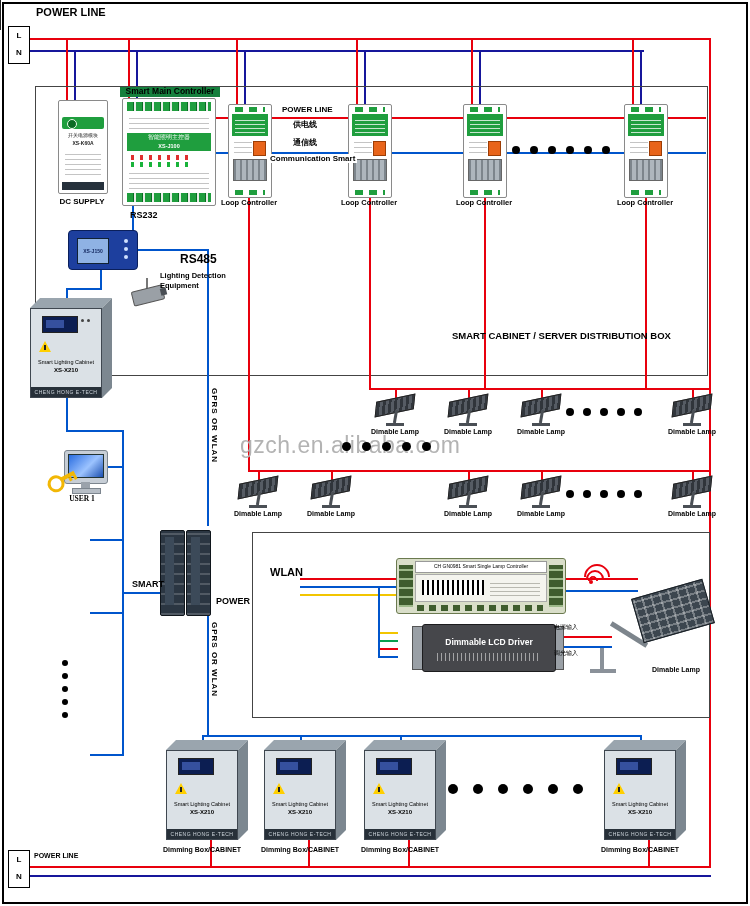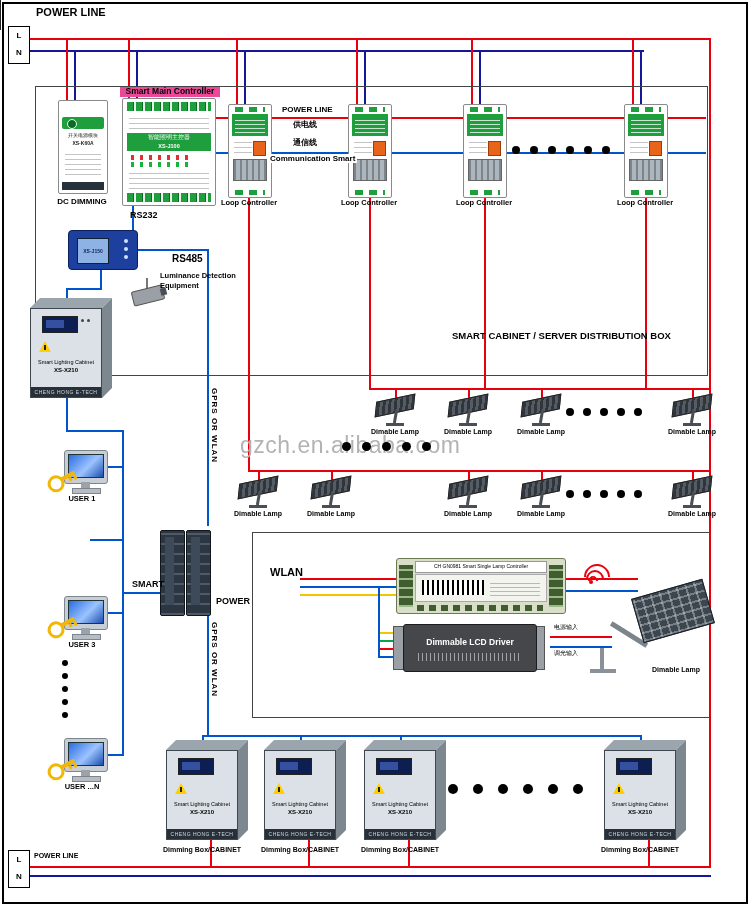--- a/index.html
+++ b/index.html
@@ -76,21 +76,21 @@
   .tower{position:absolute;top:4px;width:23px;height:84px;background:#2b3642;border:1px solid #10161c;border-radius:2px;background-image:repeating-linear-gradient(0deg,rgba(255,255,255,.18) 0 2px,transparent 2px 10px);}
   .tower-in{position:absolute;left:4px;top:6px;width:9px;height:68px;background:#3c4a59;}
   
   .pcb{position:absolute;left:396px;top:558px;width:168px;height:54px;background:#d9dec9;border:1px solid #6b7a4f;border-radius:3px;z-index:3;}
   .pcb-term{position:absolute;top:6px;width:14px;height:42px;background:#3f5d2e;background-image:repeating-linear-gradient(0deg,#9db98a 0 2px,transparent 2px 9px);}
   .pcb-title{position:absolute;left:18px;top:2px;width:130px;height:10px;background:#fff;border:1px solid #999;font-size:5px;text-align:center;line-height:9px;white-space:nowrap;overflow:hidden;}
   .pcb-label{position:absolute;left:18px;top:15px;width:130px;height:26px;background:#f4f4ee;border:1px solid #aaa;}
   .barcode{position:absolute;left:6px;top:5px;width:62px;height:15px;background:repeating-linear-gradient(90deg,#000 0 2px,#fff 2px 5px);}
   .pcb-micro{position:absolute;left:74px;top:5px;width:50px;height:16px;background:repeating-linear-gradient(0deg,#b9b9b0 0 1px,transparent 1px 4px);}
   .pcb-nubs{position:absolute;left:20px;bottom:2px;width:126px;height:6px;background:repeating-linear-gradient(90deg,#3f5d2e 0 7px,transparent 7px 12px);}
-  .driver{position:absolute;left:393px;top:624px;width:152px;height:46px;z-index:3;}
+  .driver{position:absolute;left:412px;top:624px;width:152px;height:46px;z-index:3;}
   .drv-cap{position:absolute;top:2px;width:10px;height:42px;background:#9aa0a6;border:1px solid #555;}
   .drv-body{position:absolute;left:10px;top:0;width:132px;height:46px;background:#46474b;border:1px solid #1c1c1e;border-radius:3px;color:#fff;}
   .drv-title{position:absolute;left:0;top:12px;width:100%;text-align:center;font-size:8.5px;font-weight:bold;}
   .drv-micro{position:absolute;left:14px;top:28px;width:104px;height:8px;background:repeating-linear-gradient(90deg,rgba(255,255,255,.5) 0 1px,transparent 1px 4px);}
   .wifi{position:absolute;left:586px;top:554px;width:32px;height:32px;z-index:3;}
   .wifi i{position:absolute;border:2px solid #e8000d;border-radius:50%;border-left-color:transparent;border-bottom-color:transparent;transform:rotate(-45deg);}
   .wifi .w1{left:2px;top:22px;width:6px;height:6px;}
   .wifi .w2{left:0;top:16px;width:14px;height:14px;}
   .wifi .w3{left:-2px;top:10px;width:22px;height:22px;}
   .wifi .wdot{position:absolute;left:3px;top:26px;width:4px;height:4px;border-radius:50%;background:#e8000d;}
@@ -149,23 +149,23 @@
 
   <div class="module" style="left:58px;top:100px;width:48px;height:92px;">
     <div class="dc-band">
         <div class="dc-logo"></div>
       </div>
     <div class="mtext" style="top:32px;">开关电源模块</div>
     <div class="mtext" style="top:40px;font-weight:bold;">XS-K60A</div>
     <div class="microrows" style="left:6px;top:52px;right:6px;height:22px;"></div>
     <div class="dc-bot"></div>
   </div>
-  <div class="lbl" style="left:54px;top:197px;width:56px;text-align:center;font-size:8px;">DC DIMMING</div>
-
-  <div class="lbl" style="left:120px;top:87px;width:100px;text-align:center;font-size:8.5px;background:#ec4899;">Smart Main Controller</div>
+  <div class="lbl" style="left:54px;top:197px;width:56px;text-align:center;font-size:8px;">DC SUPPLY</div>
+
+  <div class="lbl" style="left:120px;top:87px;width:100px;text-align:center;font-size:8.5px;background:#15803d;">Smart Main Controller</div>
   <div class="module" style="left:122px;top:98px;width:92px;height:106px;">
     <div class="mc-top"></div>
     <div class="microrows" style="left:6px;top:16px;right:6px;height:14px;"></div>
     <div class="mc-stripe">
       <div class="t1">智能照明主控器</div>
       <div class="t2">XS-J100</div>
     </div>
     <div class="mc-leds"></div>
     <div class="mc-leds2"></div>
     <div class="microrows" style="left:6px;top:72px;right:6px;height:18px;"></div>
@@ -231,26 +231,26 @@
   </div>
 
   <div class="vl blue" style="left:132px;top:204px;height:26px;"></div>
   <div class="remote" style="left:68px;top:230px;width:68px;height:38px;">
     <div class="remote-scr">XS-J150</div>
     <div class="remote-btn" style="right:9px;top:8px;"></div>
     <div class="remote-btn" style="right:9px;top:16px;"></div>
     <div class="remote-btn" style="right:9px;top:24px;"></div>
   </div>
   <div class="hl blue" style="left:136px;top:249px;width:71px;"></div>
-  <div class="lbl" style="left:172px;top:253px;font-size:10px;">RS485</div>
+  <div class="lbl" style="left:180px;top:253px;font-size:12px;">RS485</div>
   <div class="vl blue" style="left:207px;top:249px;height:277px;"></div>
   <div class="vl blue" style="left:100px;top:268px;height:20px;"></div>
   <div class="hl blue" style="left:66px;top:288px;width:36px;"></div>
   <div class="vl blue" style="left:66px;top:288px;height:20px;"></div>
-  <div class="lbl" style="left:160px;top:272px;font-size:7.5px;">Luminance Detection</div>
+  <div class="lbl" style="left:160px;top:272px;font-size:7.5px;">Lighting Detection</div>
   <div class="lbl" style="left:160px;top:282px;font-size:7.5px;">Equipment</div>
   <div class="cam-arm" style="left:146px;top:278px;"></div>
   <div class="cam-body" style="left:132px;top:288px;">
       <div class="cam-lens"></div>
     </div>
 
   <div class="cab" style="left:30px;top:298px;">
     <div class="cab-top"></div>
     <div class="cab-side"></div>
     <div class="cab-front">
@@ -365,68 +365,40 @@
 
   <div class="vl blue" style="left:66px;top:398px;height:32px;"></div>
   <div class="hl blue" style="left:66px;top:430px;width:58px;"></div>
   <div class="vl blue" style="left:122px;top:430px;height:326px;"></div>
   <div class="hl blue" style="left:90px;top:466px;width:32px;"></div>
   <div class="hl blue" style="left:90px;top:539px;width:32px;"></div>
   <div class="hl blue" style="left:90px;top:612px;width:32px;"></div>
   <div class="hl blue" style="left:90px;top:754px;width:32px;"></div>
   <div class="hl blue" style="left:122px;top:592px;width:38px;"></div>
 
-  <div class="user" style="left:46px;top:450px;">
+  <div class="user" style="left:46px;top:450px;font-family:Liberation Serif, serif;">
     <div class="mon">
         <div class="mon-scr"></div>
       </div>
     <div class="mon-stand"></div>
       <div class="mon-base"></div>
     <div class="key">
         <div class="key-ring"></div>
         <div class="key-stem"></div>
         <div class="key-t1"></div>
         <div class="key-t2"></div>
       </div>
     <div class="user-cap">USER 1</div>
   </div>
-  <div class="user" style="left:46px;top:596px;">
-    <div class="mon">
-        <div class="mon-scr"></div>
-      </div>
-    <div class="mon-stand"></div>
-      <div class="mon-base"></div>
-    <div class="key">
-        <div class="key-ring"></div>
-        <div class="key-stem"></div>
-        <div class="key-t1"></div>
-        <div class="key-t2"></div>
-      </div>
-    <div class="user-cap">USER 3</div>
-  </div>
   <div>
     <div class="dot" style="left:62px;top:660px;width:6px;height:6px;"></div>
     <div class="dot" style="left:62px;top:673px;width:6px;height:6px;"></div>
     <div class="dot" style="left:62px;top:686px;width:6px;height:6px;"></div>
     <div class="dot" style="left:62px;top:699px;width:6px;height:6px;"></div>
     <div class="dot" style="left:62px;top:712px;width:6px;height:6px;"></div>
-  </div>
-  <div class="user" style="left:46px;top:738px;">
-    <div class="mon">
-        <div class="mon-scr"></div>
-      </div>
-    <div class="mon-stand"></div>
-      <div class="mon-base"></div>
-    <div class="key">
-        <div class="key-ring"></div>
-        <div class="key-stem"></div>
-        <div class="key-t1"></div>
-        <div class="key-t2"></div>
-      </div>
-    <div class="user-cap">USER ...N</div>
   </div>
 
   <div class="lbl" style="left:132px;top:579px;font-size:9px;">SMART</div>
   <div class="server">
     <div class="tower" style="left:0;">
         <div class="tower-in"></div>
       </div>
     <div class="tower" style="left:26px;">
         <div class="tower-in"></div>
       </div>

